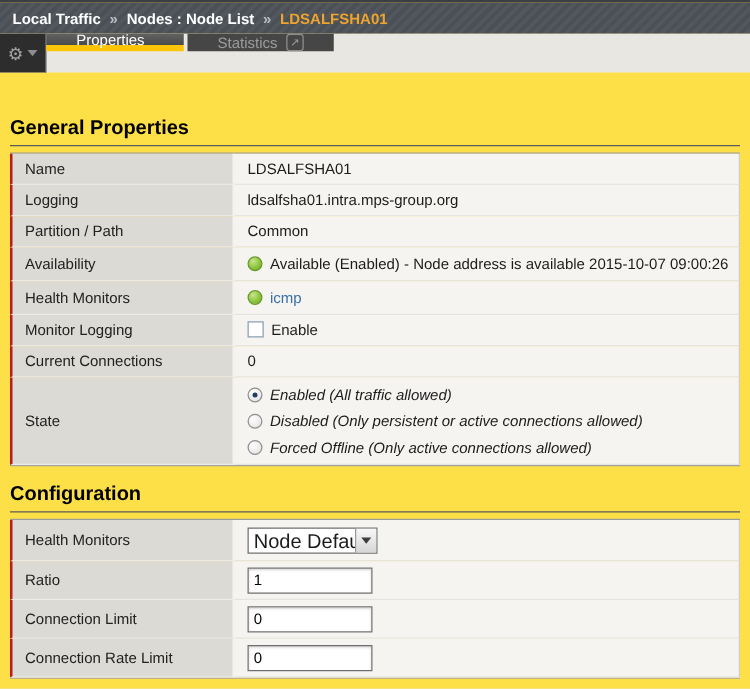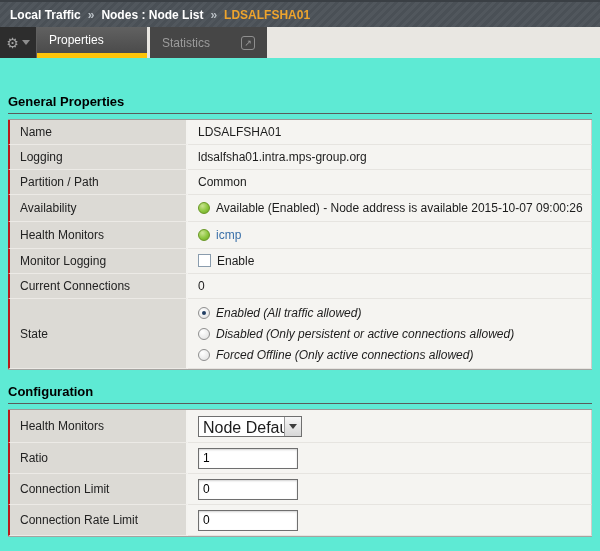--- a/index.html
+++ b/index.html
@@ -4,21 +4,21 @@
 <style>
   * { margin:0; padding:0; box-sizing:border-box; }
   html,body { width:600px; height:551px; }
   body {
     font-family:"Liberation Sans", sans-serif;
     font-size:12px;
     background:#e9e7e2;
     color:#1c1c1c;
     overflow:hidden;
   }
-  #app { width:600px; height:551px; background:#5eead4; }
+  #app { width:600px; height:551px; background:#fde047; }
 
   
   .crumbbar {
     height:27px;
     background:repeating-linear-gradient(135deg,#51575d 0 3px,#4a5056 3px 6px);
     border-top:2px solid #3a3f44;
     display:flex; align-items:center;
     padding-left:10px;
     white-space:nowrap;
   }
@@ -33,22 +33,22 @@
     border-right:1px solid #5f5f5f;
     display:flex; align-items:center; justify-content:center; gap:3px;
     cursor:pointer;
   }
   .gear-glyph { color:#a3a3a3; font-size:14px; line-height:1; }
   .gear-caret {
     width:0; height:0; border-left:4px solid transparent;
     border-right:4px solid transparent; border-top:5px solid #8d8d8d;
   }
   .tab {
-    height:31px; display:flex; align-items:center;
-    padding:0 12px; cursor:pointer;
+    height:14px; display:flex; align-items:center;
+    padding:0 24px; cursor:pointer;
   }
   .tab-active {
     width:110px;
     background:linear-gradient(#616161,#4b4b4b);
     color:#ffffff;
     border-bottom:5px solid #fdc50a;
   }
   .tab-inactive {
     width:117px;
     margin-left:3px;
@@ -59,21 +59,21 @@
   .popup-icon {
     width:14px; height:14px;
     border:1px solid #8f8f8f; border-radius:3px;
     color:#9c9c9c; font-size:9px; line-height:12px;
     text-align:center;
   }
 
   
   .content { padding:0 8px; }
   .section-title {
-    font-weight:bold; font-size:13px; color:#000;
+    font-weight:bold; font-size:16px; color:#000;
     padding-bottom:4px;
     border-bottom:1px solid #5b5b5b;
   }
   .st-general { margin-top:36px; }
   .st-config  { margin-top:14px; }
 
   table.props {
     width:584px;
     border-collapse:separate; border-spacing:0;
     margin-top:5px;

